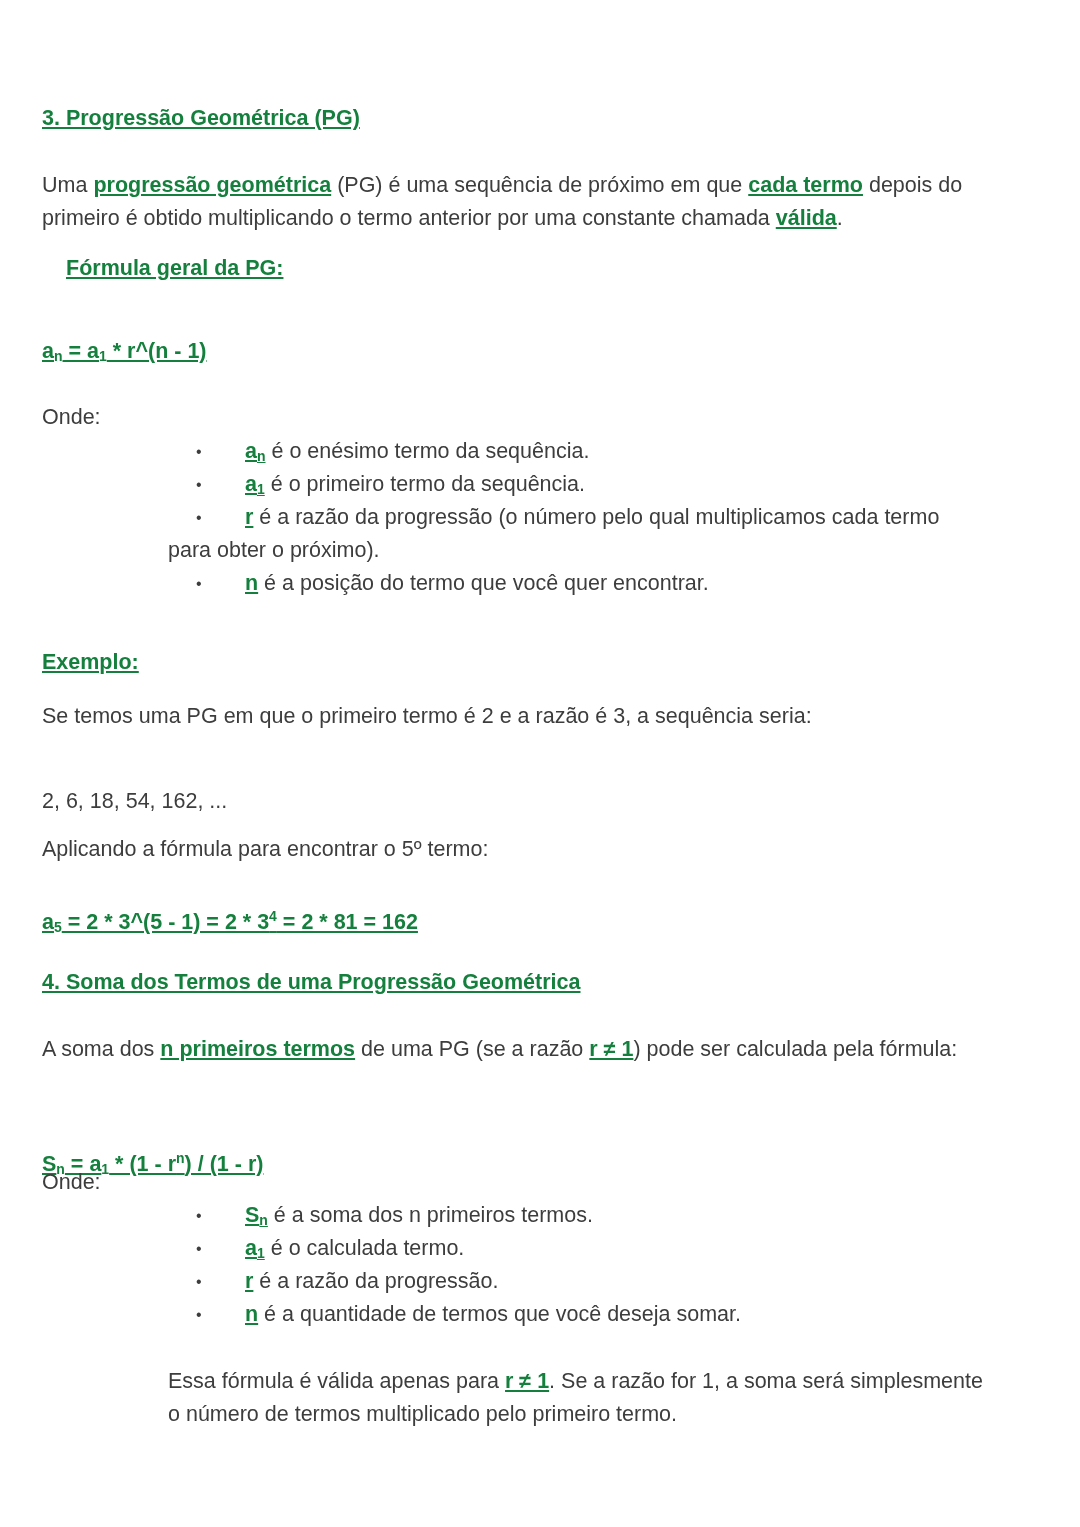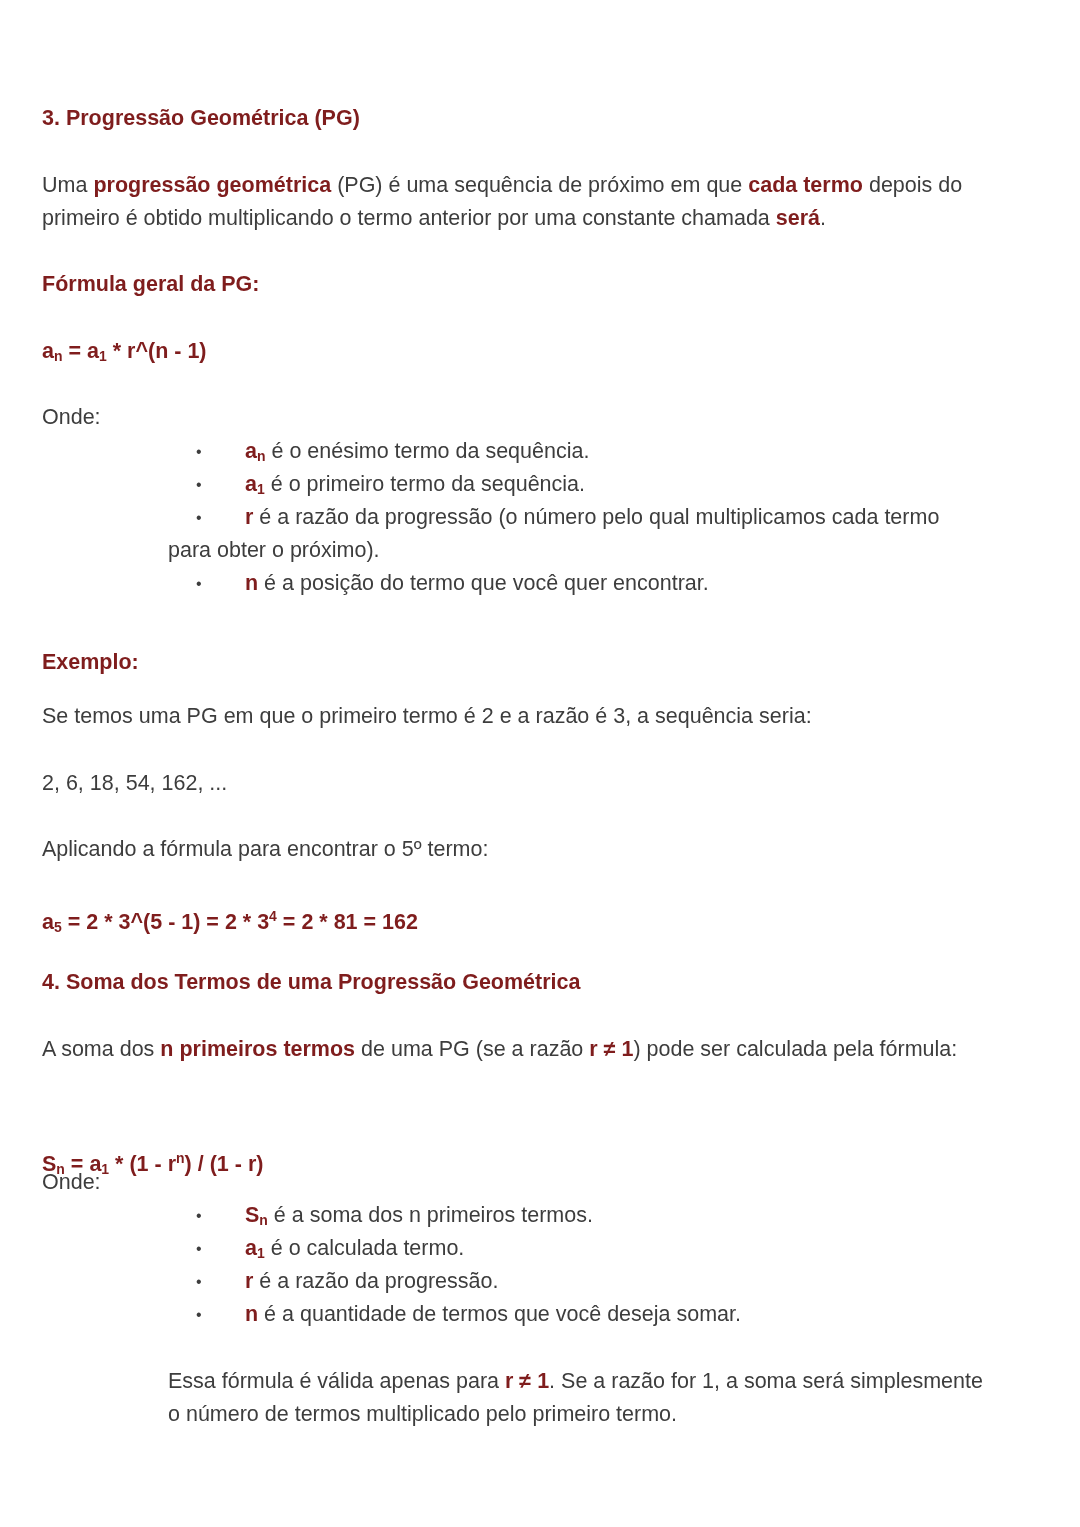--- a/index.html
+++ b/index.html
@@ -21,21 +21,21 @@
       left: 42px;
       top: 0;
       width: 990px;
     }
     .line {
       position: absolute;
       left: 0;
       white-space: nowrap;
       line-height: 33px;
     }
-    .b { font-weight: bold; color: #7f1d1d; }
+    .b { font-weight: bold; color: #15803d; text-decoration: underline; }
     .sub { font-size: 0.65em; vertical-align: -0.25em; }
     .sup { font-size: 0.65em; vertical-align: 0.55em; }
     .bullet-line {
       position: absolute;
       left: 0;
       white-space: nowrap;
       line-height: 33px;
     }
     .bullet-dot {
       position: absolute;
@@ -55,23 +55,23 @@
     }
   </style>
 </head>
 <body>
 
 <div class="doc">
 
   <div class="line b" style="top:102px;">3. Progressão Geométrica (PG)</div>
 
   <div class="line" style="top:169px;"><span>Uma </span><span class="b">progressão geométrica</span><span> (PG) é uma sequência de próximo em que </span><span class="b">cada termo</span><span> depois do</span></div>
-  <div class="line" style="top:202px;"><span>primeiro é obtido multiplicando o termo anterior por uma constante chamada </span><span class="b">será</span><span>.</span></div>
+  <div class="line" style="top:202px;"><span>primeiro é obtido multiplicando o termo anterior por uma constante chamada </span><span class="b">válida</span><span>.</span></div>
 
-  <div class="line b" style="top:268px;">Fórmula geral da PG:</div>
+  <div class="line b" style="top:252px;margin-left:24px;">Fórmula geral da PG:</div>
 
   <div class="line b" style="top:335px;"><span>a</span><span class="sub">n</span><span> = a</span><span class="sub">1</span><span> * r^(n - 1)</span></div>
 
   <div class="line" style="top:401px;">Onde:</div>
 
   <div>
     <div class="bullet-line" style="top:435px;">
       <span class="bullet-dot">•</span>
       <span class="bullet-text"><span class="b">a</span><span class="b sub">n</span><span> é o enésimo termo da sequência.</span></span>
     </div>
@@ -85,21 +85,21 @@
     </div>
     <div class="cont" style="top:534px;">para obter o próximo).</div>
     <div class="bullet-line" style="top:567px;">
       <span class="bullet-dot">•</span>
       <span class="bullet-text"><span class="b">n</span><span> é a posição do termo que você quer encontrar.</span></span>
     </div>
   </div>
 
   <div class="line b" style="top:634px;margin-top:12px;">Exemplo:</div>
   <div class="line" style="top:700px;">Se temos uma PG em que o primeiro termo é 2 e a razão é 3, a sequência seria:</div>
-  <div class="line" style="top:767px;">2, 6, 18, 54, 162, ...</div>
+  <div class="line" style="top:785px;">2, 6, 18, 54, 162, ...</div>
   <div class="line" style="top:833px;">Aplicando a fórmula para encontrar o 5º termo:</div>
   <div class="line b" style="top:900px;"><span>a</span><span class="sub">5</span><span> = 2 * 3^(5 - 1) = 2 * 3</span><span class="sup">4</span><span> = 2 * 81 = 162</span></div>
 
   <div class="line b" style="top:966px;">4. Soma dos Termos de uma Progressão Geométrica</div>
 
   <div class="line" style="top:1033px;"><span>A soma dos </span><span class="b">n primeiros termos</span><span> de uma PG (se a razão </span><span class="b">r ≠ 1</span><span>) pode ser calculada pela fórmula:</span></div>
 
   <div class="line b" style="top:1099px;margin-top:43px;"><span>S</span><span class="sub">n</span><span> = a</span><span class="sub">1</span><span> * (1 - r</span><span class="sup">n</span><span>) / (1 - r)</span></div>
 
   <div class="line" style="top:1166px;">Onde:</div>

